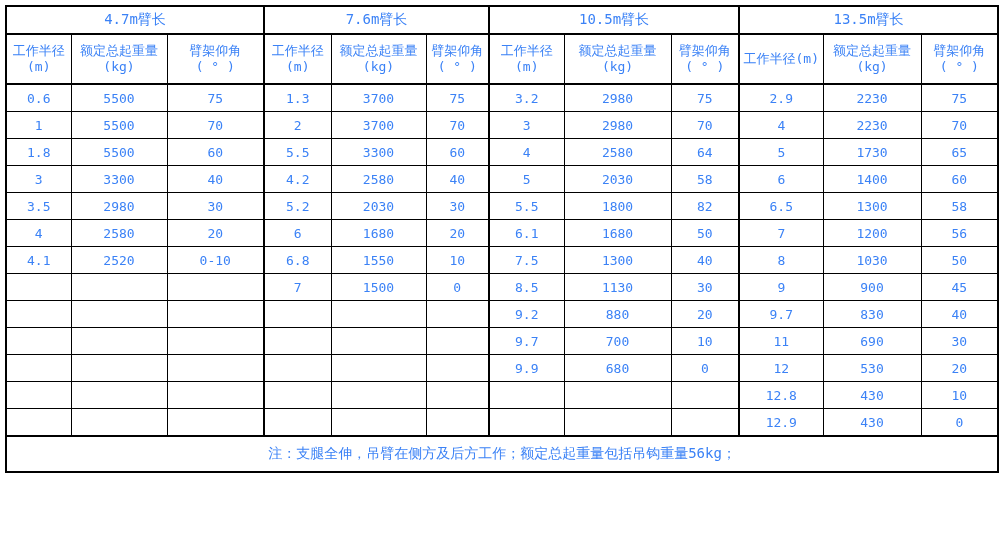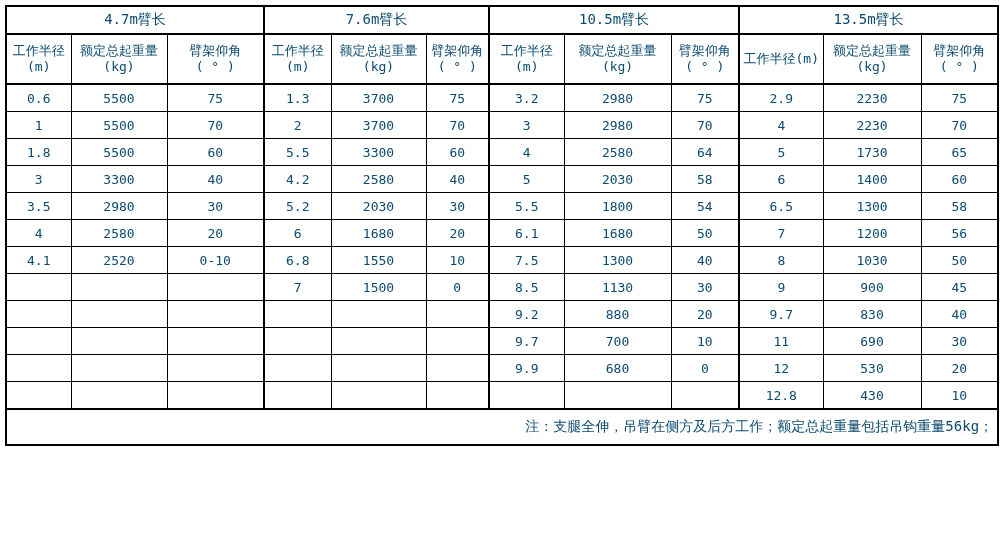--- a/index.html
+++ b/index.html
@@ -12,21 +12,21 @@
   }
   .table-wrap {
     padding: 5px;
   }
   table {
     border-collapse: collapse;
     table-layout: fixed;
     width: 992px;
     border: 2px solid #000;
     font-family: "DejaVu Sans Mono", "Liberation Mono", monospace;
-    color: #0c4a6e;
+    color: #3b82f6;
     background: #fff;
   }
   td {
     border: 1px solid #000;
     text-align: center;
     vertical-align: middle;
     padding: 0;
     height: 26px;
     font-size: 13px;
     overflow: hidden;
@@ -40,21 +40,21 @@
     border-bottom-width: 2px;
   }
   td.hdr-cell {
     height: 48px;
     font-size: 13px;
     line-height: 1.25;
     white-space: pre-line;
     border-bottom-width: 2px;
   }
   td.note-cell {
-    text-align: right;
+    text-align: center;
     font-size: 14px;
     height: 30px;
     padding: 2px 4px;
     border-top-width: 2px;
     white-space: nowrap;
   }
 </style>
 </head>
 <body>
 
@@ -166,21 +166,21 @@
         </tr>
         <tr>
           <td class="sec-start">3.5</td>
           <td>2980</td>
           <td>30</td>
           <td class="sec-start">5.2</td>
           <td>2030</td>
           <td>30</td>
           <td class="sec-start">5.5</td>
           <td>1800</td>
-          <td>54</td>
+          <td>82</td>
           <td class="sec-start">6.5</td>
           <td>1300</td>
           <td>58</td>
         </tr>
         <tr>
           <td class="sec-start">4</td>
           <td>2580</td>
           <td>20</td>
           <td class="sec-start">6</td>
           <td>1680</td>
@@ -269,20 +269,34 @@
           <td class="sec-start"></td>
           <td></td>
           <td></td>
           <td class="sec-start"></td>
           <td></td>
           <td></td>
           <td class="sec-start">12.8</td>
           <td>430</td>
           <td>10</td>
         </tr>
+        <tr>
+          <td class="sec-start"></td>
+          <td></td>
+          <td></td>
+          <td class="sec-start"></td>
+          <td></td>
+          <td></td>
+          <td class="sec-start"></td>
+          <td></td>
+          <td></td>
+          <td class="sec-start">12.9</td>
+          <td>430</td>
+          <td>0</td>
+        </tr>
       </tbody>
     <tfoot>
       <tr>
         <td colspan="12" class="note-cell">注：支腿全伸，吊臂在侧方及后方工作；额定总起重量包括吊钩重量56kg；</td>
       </tr>
     </tfoot>
   </table>
 </div>
 
 </body></html>

